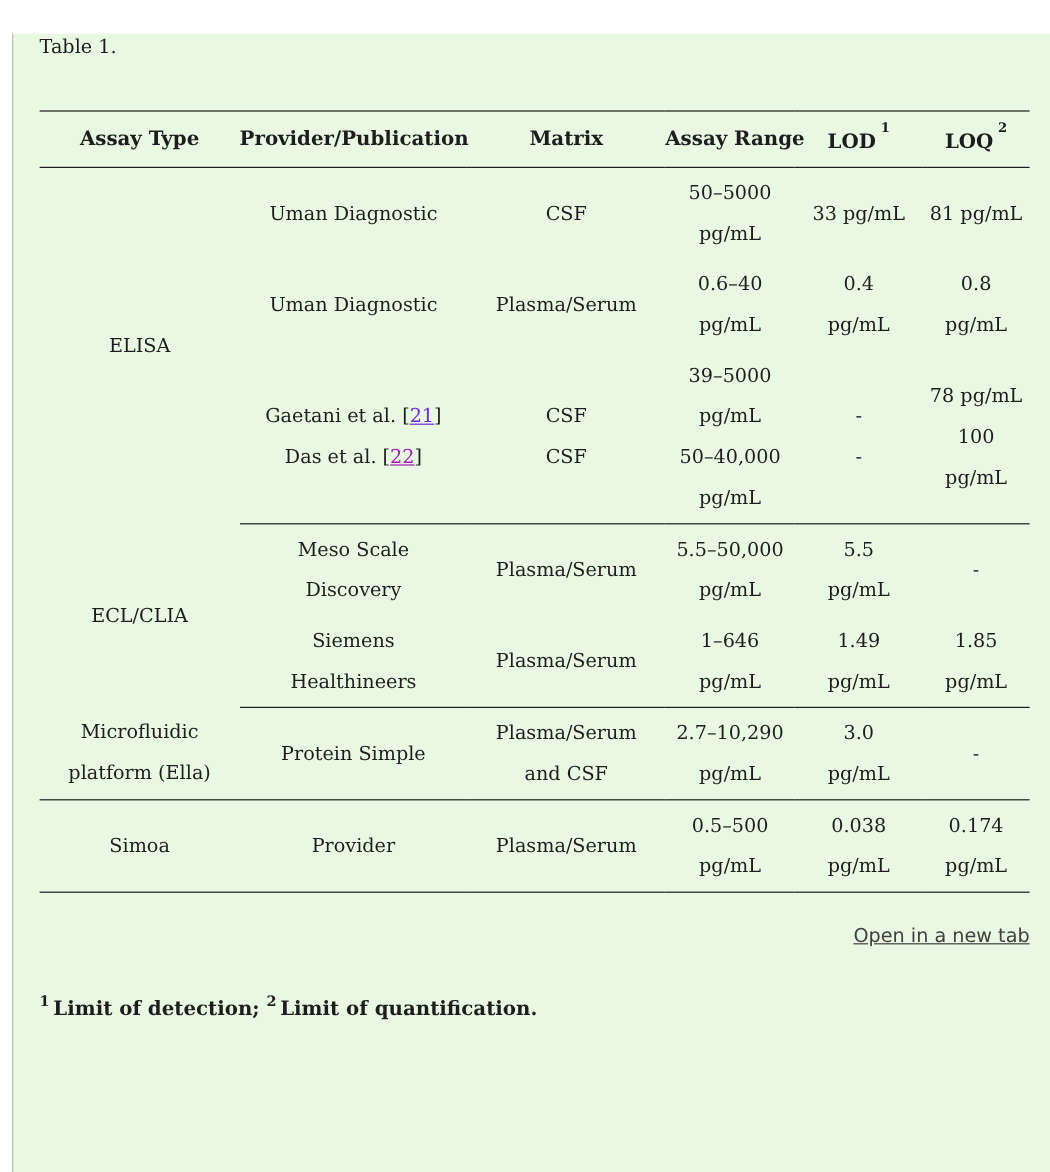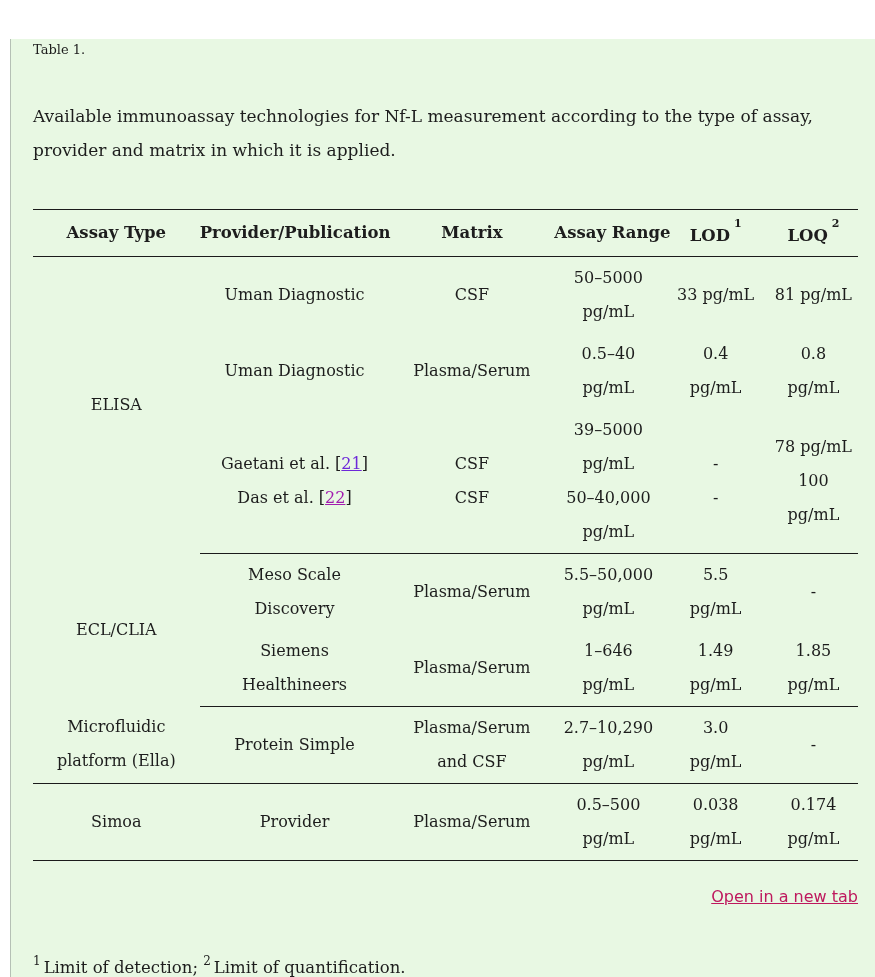--- a/index.html
+++ b/index.html
@@ -7,24 +7,24 @@
   .panel{
     margin-left:10px;
     width:865px;
     min-height:977px;
     box-sizing:border-box;
     background:#e8f8e3;
     border-left:1px solid #b5c0b5;
     padding:0 17px 20px 22px;
   }
   .table-title{
-    font-size:13px;
+    font-size:16px;
     font-weight:normal;
     line-height:22px;
-    margin:39px 0 0 0;
+    margin:28px 0 0 0;
   }
   .caption{
     margin-top:38px;
     font-size:17px;
     line-height:34px;
     white-space:pre-line;
   }
   table.tbl{
     margin-top:42px;
     width:100%;
@@ -61,46 +61,45 @@
   a.ref-link{text-decoration:underline;}
   a.ref-link.visited{color:#6d28d9;}
   a.ref-link.unvisited{color:#a21caf;}
   .open-row{
     margin-top:26px;
     text-align:right;
   }
   .open-link{
     font-family:"DejaVu Sans","Liberation Sans",sans-serif;
     font-size:16px;
-    color:#be185d;
+    color:#404040;
     text-decoration:underline;
     cursor:pointer;
   }
   .footnote{
-    margin-top:44px;
+    margin-top:34px;
     font-size:16.5px;
     line-height:24px;
+    font-weight:bold;
   }
   .footnote sup{
     font-size:12px;
     position:relative;
     top:-1px;
     margin-right:3px;
   }
   .pub-line a{cursor:pointer;}
 </style>
 </head>
 <body>
 
 <div class="panel">
 
   <div class="table-title">Table 1.</div>
 
-  <div class="caption">Available immunoassay technologies for Nf-L measurement according to the type of assay,
-provider and matrix in which it is applied.</div>
 
   <table class="tbl">
     <colgroup>
       <col style="width:20.2%">
         <col style="width:23.0%">
         <col style="width:20.0%">
       <col style="width:13.1%">
         <col style="width:12.9%">
         <col style="width:10.8%">
     </colgroup>
@@ -120,21 +119,21 @@
         <td>Uman Diagnostic</td>
         <td>CSF</td>
         <td>50–5000
 pg/mL</td>
         <td>33 pg/mL</td>
         <td>81 pg/mL</td>
       </tr>
       <tr>
         <td>Uman Diagnostic</td>
         <td>Plasma/Serum</td>
-        <td>0.5–40
+        <td>0.6–40
 pg/mL</td>
         <td>0.4
 pg/mL</td>
         <td>0.8
 pg/mL</td>
       </tr>
       <tr class="group-end">
         <td style="white-space:normal;">
           <div class="pub-line"><span>Gaetani et al. [</span><a class="ref-link visited">21</a><span>]</span></div>
           <div class="pub-line"><span>Das et al. [</span><a class="ref-link unvisited">22</a><span>]</span></div>

